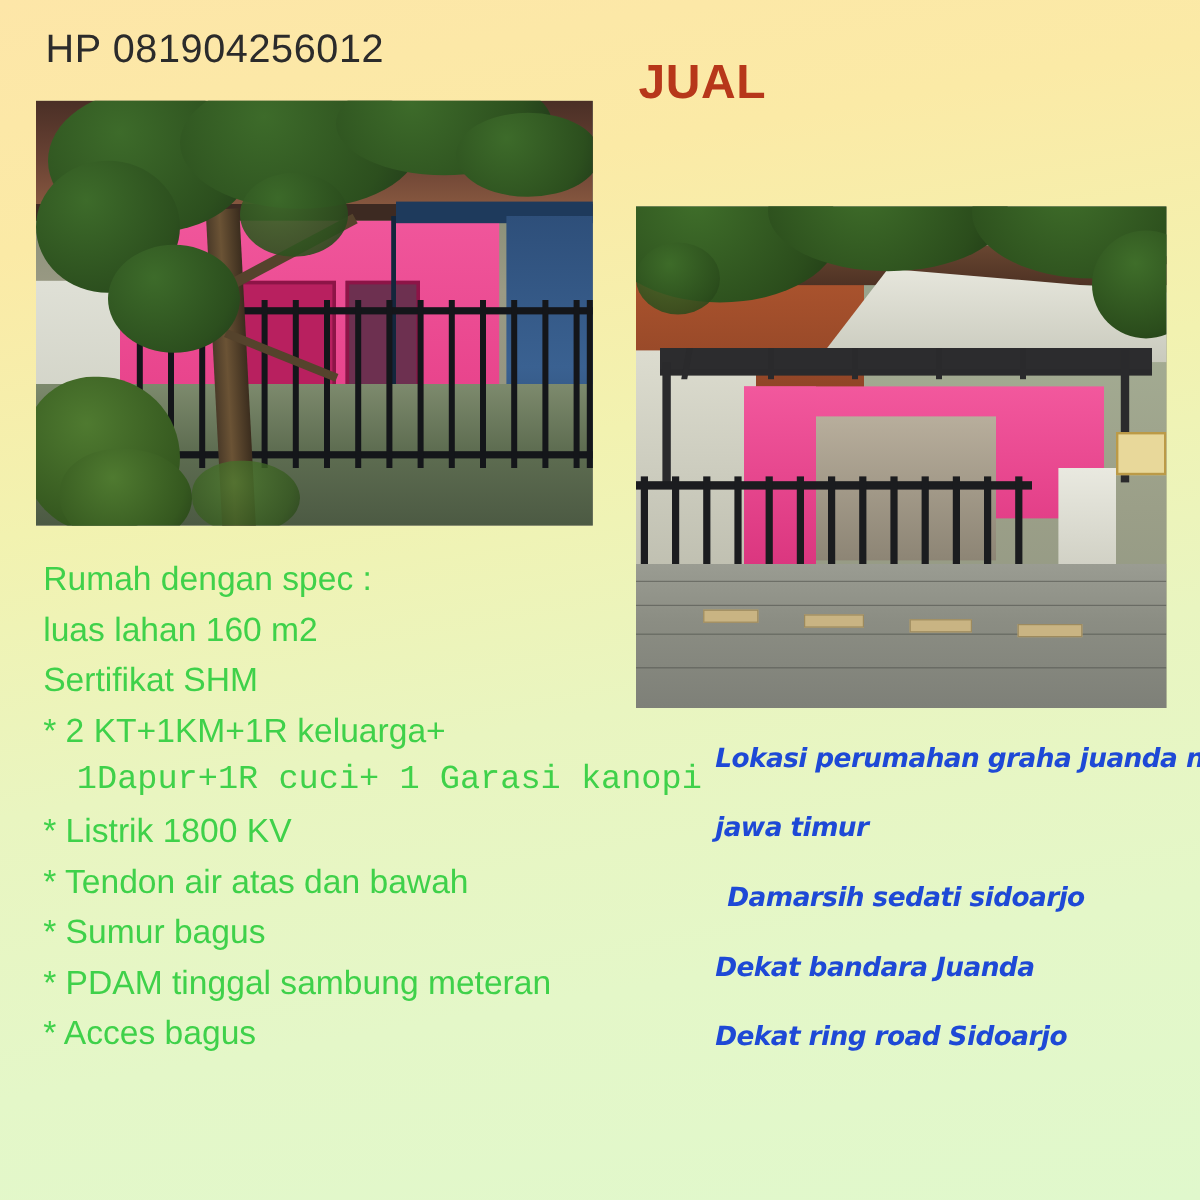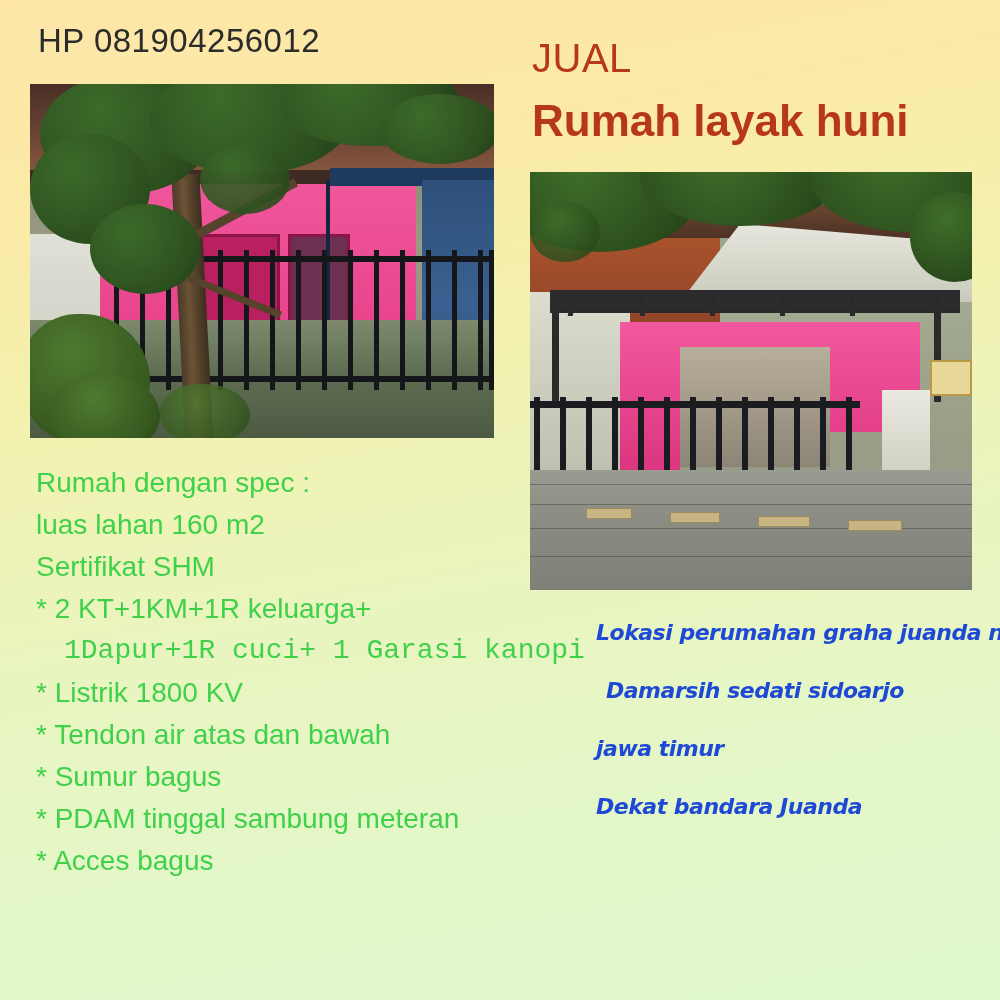--- a/index.html
+++ b/index.html
@@ -178,22 +178,22 @@
   .p2-curb {
     position:absolute; height:11px; background:#c9b483; border:1px solid #9d8a5e;
   }
   .p2-tree {
     position:absolute; border-radius:50%;
     background:radial-gradient(circle at 40% 30%, #3f6e2a 0%, #2b4d1c 70%, #1e3715 100%);
   }
 
   
   .jual {
-    position:absolute; left:532px; top:36px;
-    font-size:40px; font-weight:normal; color:#b7371a;
+    position:absolute; left:532px; top:47px;
+    font-size:40px; font-weight:bold; color:#b7371a;
     letter-spacing:0.5px;
   }
   .headline {
     position:absolute; left:532px; top:96px;
     font-size:44px; font-weight:bold; color:#b7371a;
   }
 
   
   .spec {
     position:absolute; left:36px; top:462px;
@@ -332,35 +332,35 @@
     <div class="p2-curb" style="left:318px;top:348px;width:54px;"></div>
 
     <div class="p2-tree" style="left:-30px;top:-40px;width:200px;height:120px;"></div>
     <div class="p2-tree" style="left:110px;top:-46px;width:200px;height:100px;"></div>
     <div class="p2-tree" style="left:280px;top:-50px;width:200px;height:110px;"></div>
     <div class="p2-tree" style="left:380px;top:20px;width:90px;height:90px;"></div>
     <div class="p2-tree" style="left:0px;top:30px;width:70px;height:60px;opacity:0.85"></div>
   </div>
 
   <div class="jual">JUAL</div>
-  <div class="headline">Rumah layak huni</div>
 
   <div class="spec">
     <div class="line">Rumah dengan spec :</div>
     <div class="line">luas lahan 160 m2</div>
     <div class="line">Sertifikat SHM</div>
     <div class="line">* 2 KT+1KM+1R keluarga+</div>
     <div class="line indent">1Dapur+1R cuci+ 1 Garasi kanopi</div>
     <div class="line">* Listrik 1800 KV</div>
     <div class="line">* Tendon air atas dan bawah</div>
     <div class="line">* Sumur bagus</div>
     <div class="line">* PDAM tinggal sambung meteran</div>
     <div class="line">* Acces bagus</div>
   </div>
 
   <div class="loc">
     <div class="lline">Lokasi perumahan graha juanda no D 12</div>
+    <div class="lline">jawa timur</div>
     <div class="lline i1">Damarsih sedati sidoarjo</div>
-    <div class="lline">jawa timur</div>
     <div class="lline">Dekat bandara Juanda</div>
+    <div class="lline">Dekat ring road Sidoarjo</div>
   </div>
 
 </div>
 
 </body></html>

